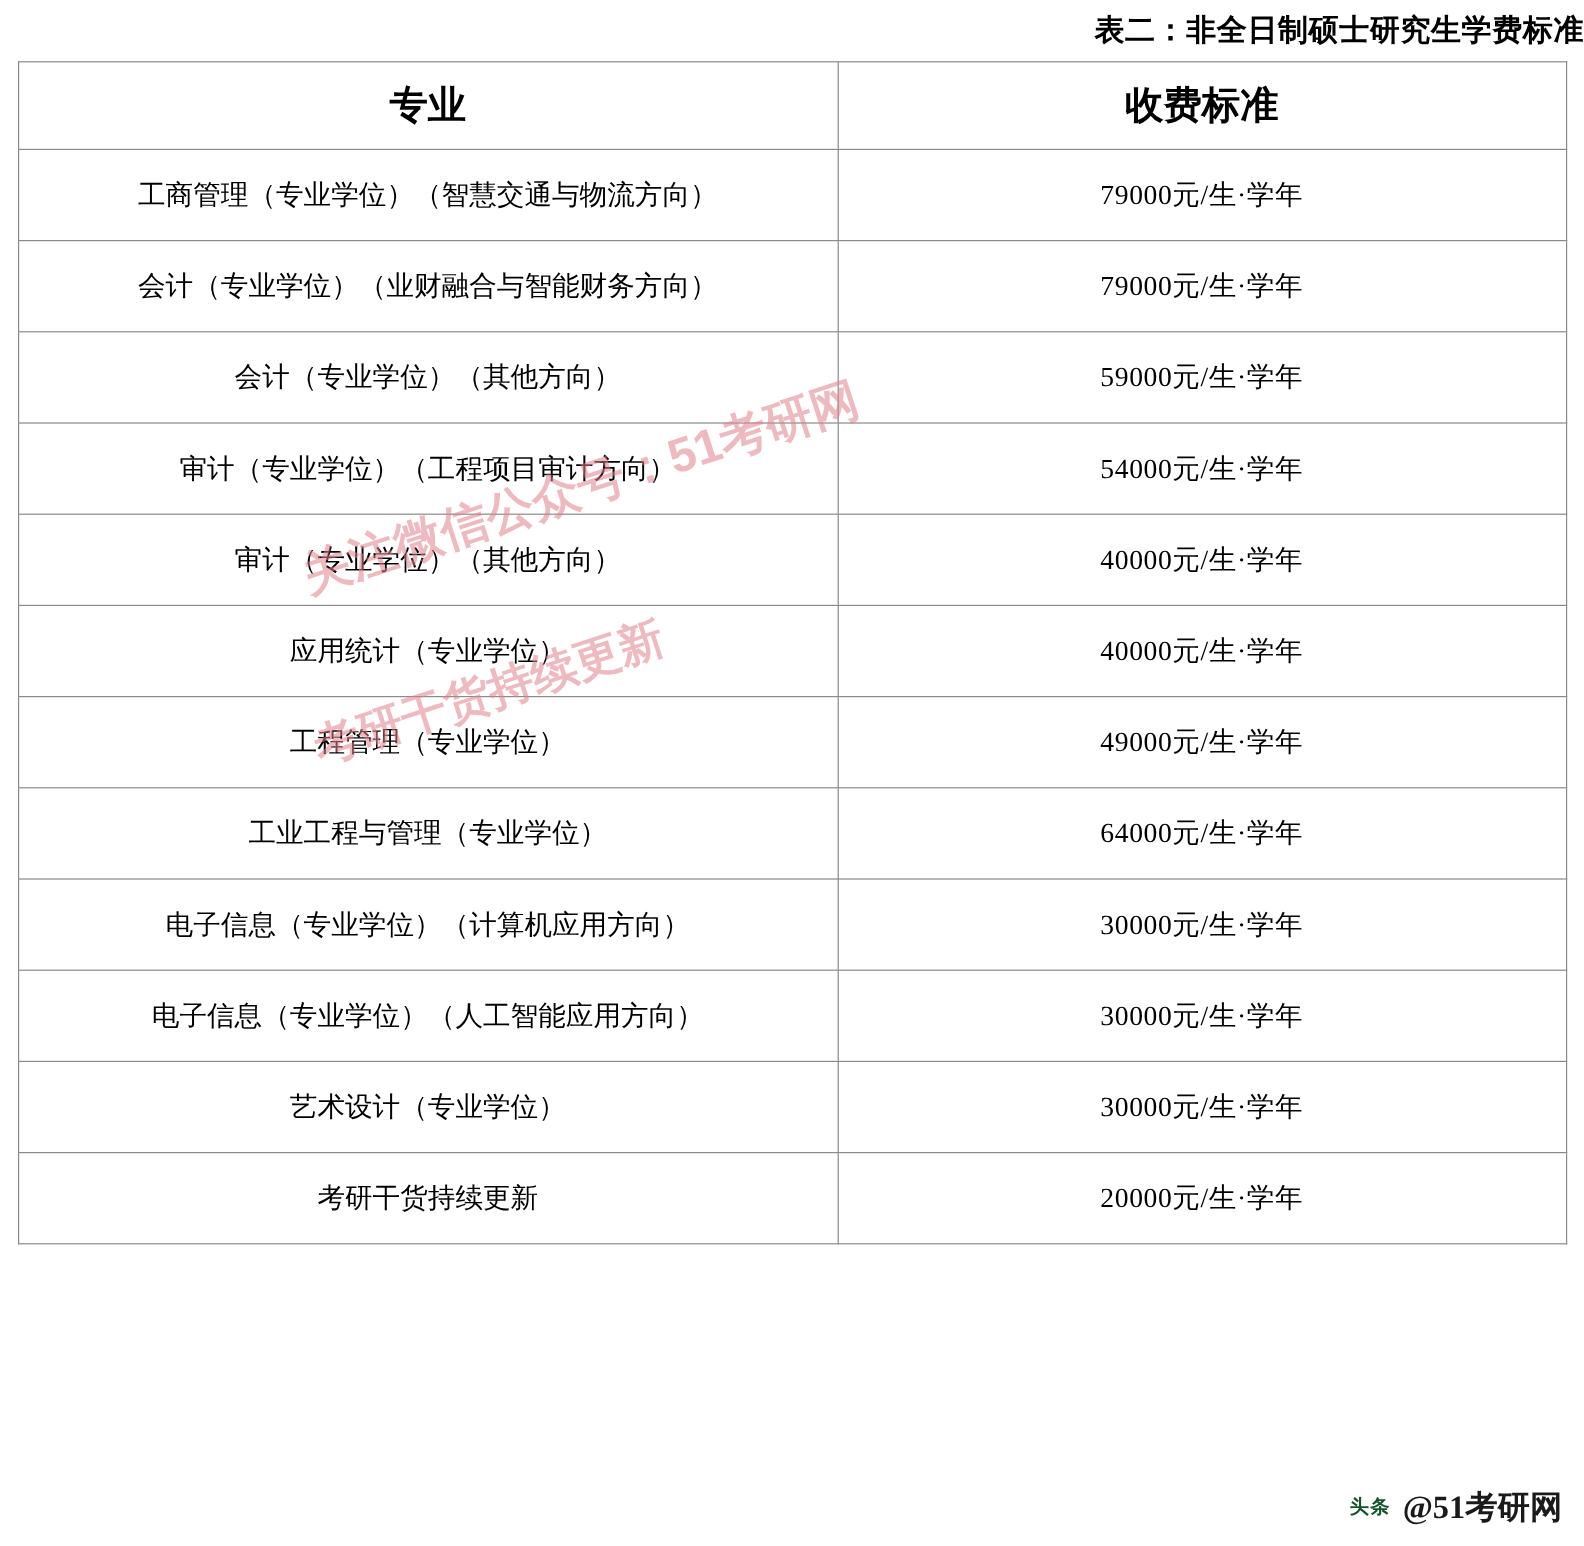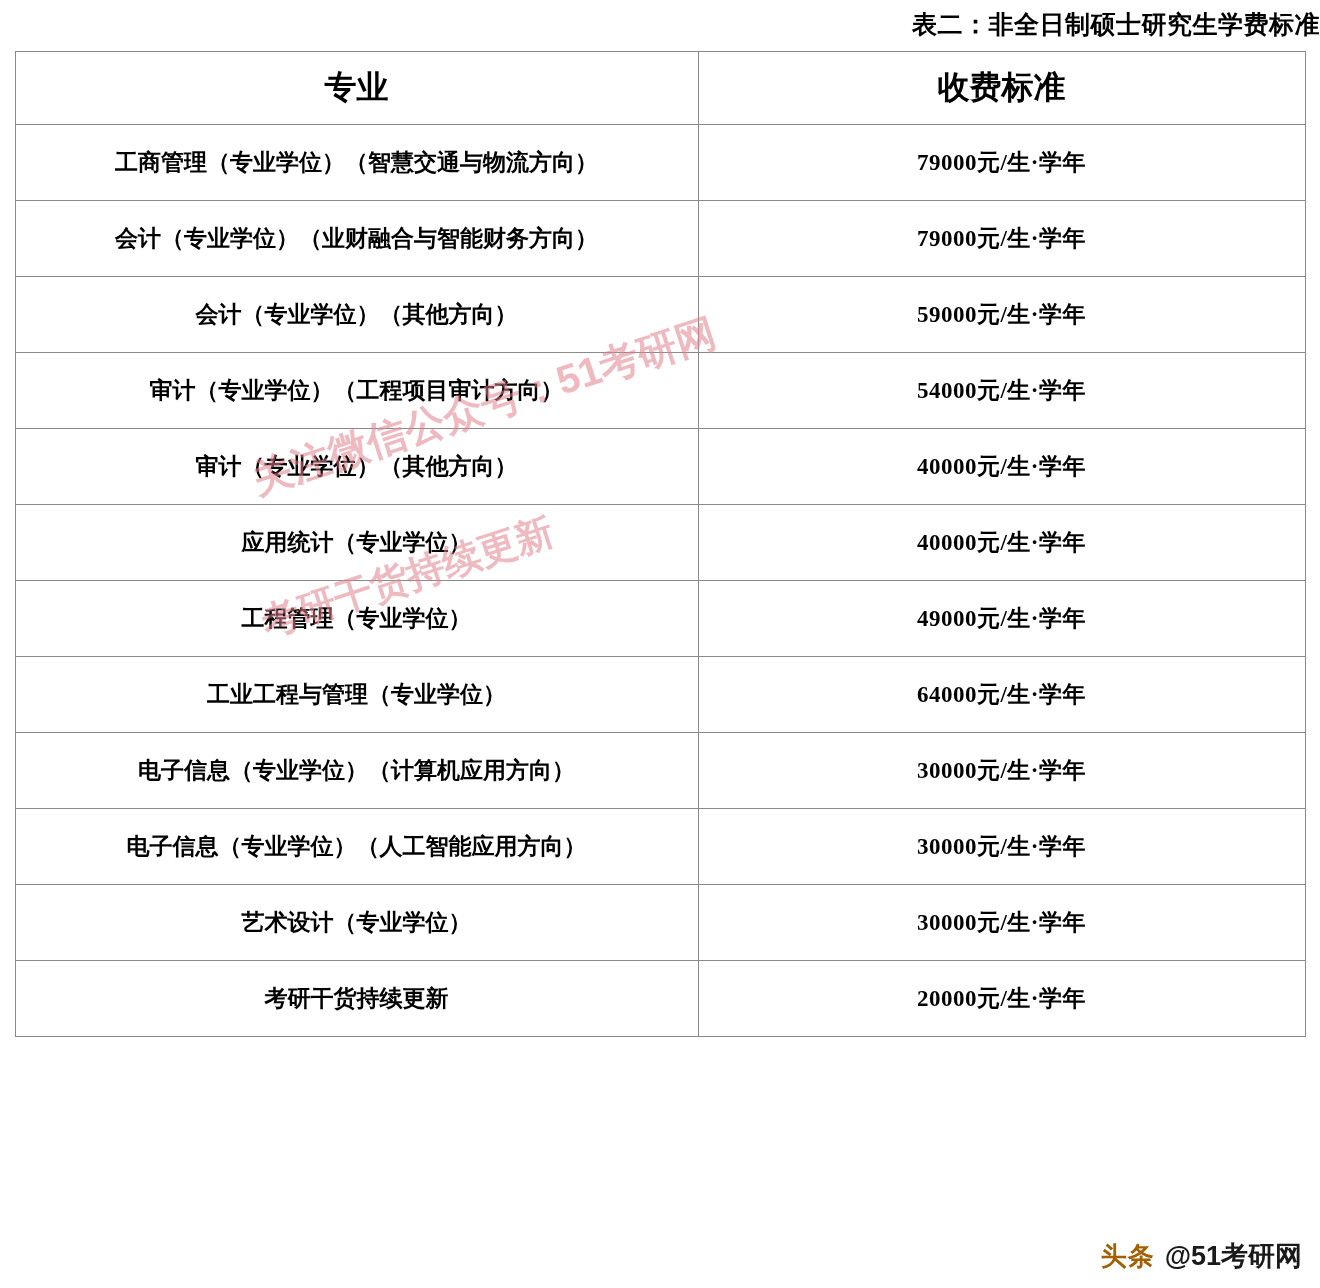--- a/index.html
+++ b/index.html
@@ -38,21 +38,21 @@
     margin: 0 auto;
     table-layout: fixed;
   }
 
   table.fee-table td,
   table.fee-table th {
     border: 1px solid #8a8a8a;
     text-align: center;
     vertical-align: middle;
     font-size: 23px;
-    font-weight: bold;
+    font-weight: normal;
     padding: 0;
     height: 75px;
     line-height: 1.3;
     font-family: "Liberation Serif", "DejaVu Serif", serif;
   }
 
   table.fee-table th {
     font-weight: bold;
     font-size: 32px;
     height: 72px;
@@ -89,31 +89,31 @@
   .wm-corner {
     position: absolute;
     right: 18px;
     bottom: 14px;
     display: flex;
     align-items: center;
     gap: 10px;
     pointer-events: none;
   }
   .wm-corner .wm-logo {
-    font-size: 26px;
+    font-size: 16px;
     font-weight: bold;
-    color: #a16207;
+    color: #14532d;
     letter-spacing: 1px;
     font-family: Liberation Mono, monospace;
   }
   .wm-corner .wm-handle {
     font-size: 27px;
     font-weight: bold;
     color: #1a1a1a;
-    font-family: Liberation Sans, sans-serif;
+    font-family: Liberation Serif, serif;
   }
 </style>
 </head>
 <body>
 
 <div class="page">
 
   <div class="doc-title">表二：非全日制硕士研究生学费标准</div>
 
   <table class="fee-table">

